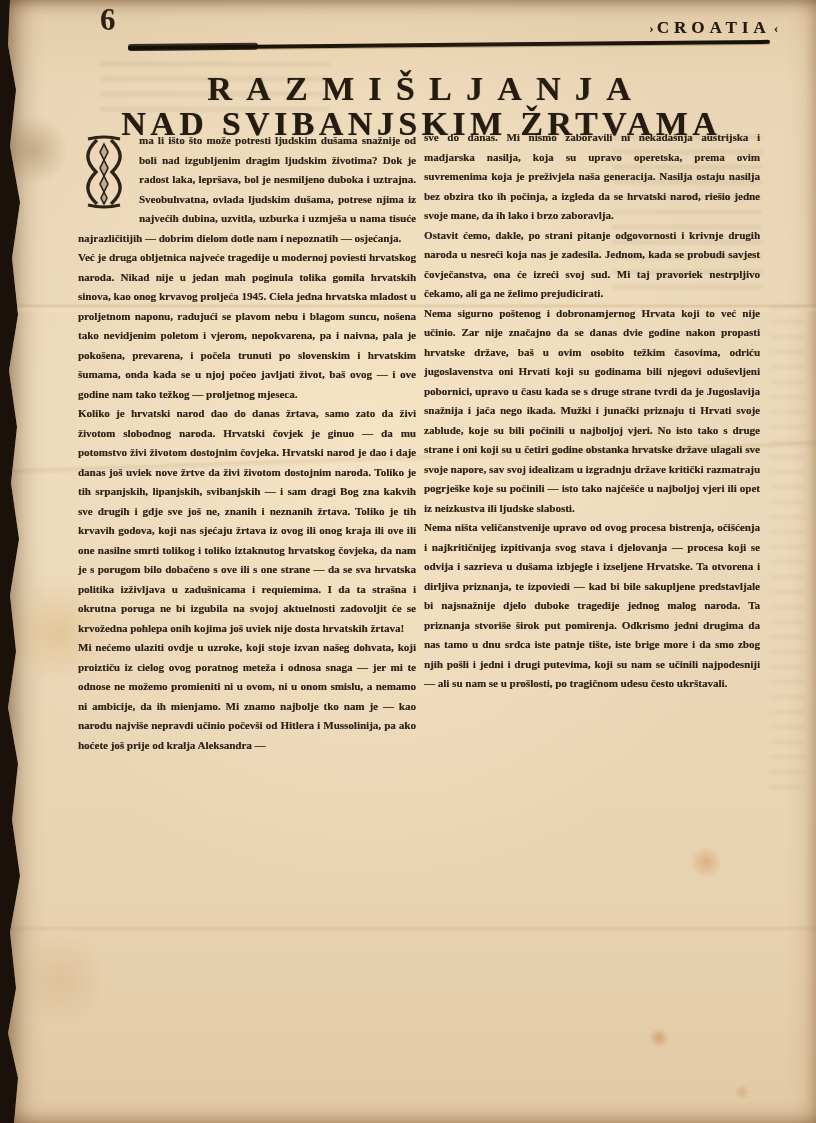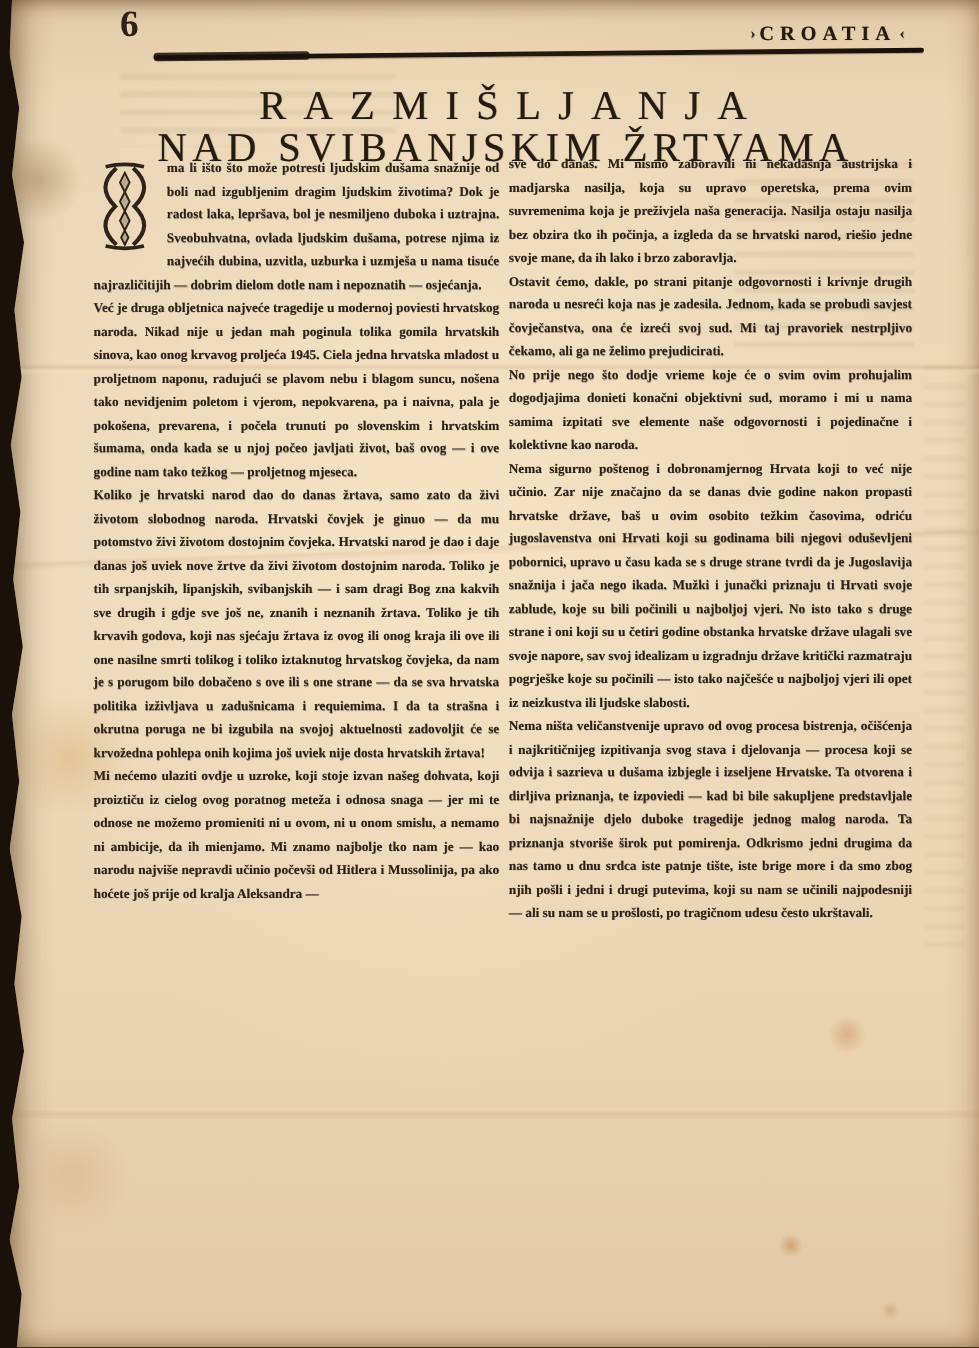--- a/index.html
+++ b/index.html
@@ -54,32 +54,32 @@
     position:absolute;left:128px;top:46px;width:642px;height:4px;
     background:linear-gradient(90deg,#17100a 0%,#241a10 55%,#17100a 100%);
     border-radius:2px;transform:rotate(-0.55deg);transform-origin:left center;
     box-shadow:0 1px 0 rgba(120,80,40,.35);
   }
   .rule::before{
     content:"";position:absolute;left:0;top:-2px;width:130px;height:7px;
     background:#17100a;border-radius:3px;opacity:.85;
   }
   .masthead{
-    position:absolute;right:59px;top:18px;color:#241a10;
+    position:absolute;right:35px;top:18px;color:#241a10;
     font-size:17px;font-weight:bold;letter-spacing:5px;white-space:nowrap;
     text-shadow:.3px .3px .6px rgba(40,30,18,.5);
   }
   .masthead .mark{font-size:13px;letter-spacing:0;vertical-align:1px;padding:0 3px;}
 
   
   .title-block{
     position:absolute;left:78px;top:50px;width:682px;text-align:center;color:#241b11;
   }
   .title-line{
-    display:block;font-size:34px;line-height:35px;font-weight:normal;
+    display:block;font-size:34px;line-height:35px;font-weight:bold;
     text-shadow:.4px .4px .7px rgba(42,32,20,.55);white-space:nowrap;
   }
   .title-line.l1{letter-spacing:.42em;margin-right:-.42em;}
   .title-line.l2{letter-spacing:.13em;margin-right:-.13em;word-spacing:.02em;}
 
   
   .col{
     position:absolute;color:#2c2217;font-size:11px;line-height:19.5px;
     font-weight:bold;text-align:justify;
     text-shadow:.3px .3px .6px rgba(46,36,26,.45);
@@ -129,18 +129,17 @@
       </span><span>ma li išto što može potresti ljudskim dušama snažnije od boli nad izgubljenim dragim ljudskim životima? Dok je radost laka, lepršava, bol je nesmiljeno duboka i uztrajna. Sveobuhvatna, ovlada ljudskim dušama, potrese njima iz najvećih dubina, uzvitla, uzburka i uzmješa u nama tisuće najrazličitijih — dobrim dielom dotle nam i nepoznatih — osjećanja.</span>
     </p>
     <p>Već je druga obljetnica najveće tragedije u modernoj poviesti hrvatskog naroda. Nikad nije u jedan mah poginula tolika gomila hrvatskih sinova, kao onog krvavog proljeća 1945. Ciela jedna hrvatska mladost u proljetnom naponu, radujući se plavom nebu i blagom suncu, nošena tako nevidjenim poletom i vjerom, nepokvarena, pa i naivna, pala je pokošena, prevarena, i počela trunuti po slovenskim i hrvatskim šumama, onda kada se u njoj počeo javljati život, baš ovog — i ove godine nam tako težkog — proljetnog mjeseca.</p>
     <p>Koliko je hrvatski narod dao do danas žrtava, samo zato da živi životom slobodnog naroda. Hrvatski čovjek je ginuo — da mu potomstvo živi životom dostojnim čovjeka. Hrvatski narod je dao i daje danas još uviek nove žrtve da živi životom dostojnim naroda. Toliko je tih srpanjskih, lipanjskih, svibanjskih — i sam dragi Bog zna kakvih sve drugih i gdje sve još ne, znanih i neznanih žrtava. Toliko je tih krvavih godova, koji nas sjećaju žrtava iz ovog ili onog kraja ili ove ili one nasilne smrti tolikog i toliko iztaknutog hrvatskog čovjeka, da nam je s porugom bilo dobačeno s ove ili s one strane — da se sva hrvatska politika izživljava u zadušnicama i requiemima. I da ta strašna i okrutna poruga ne bi izgubila na svojoj aktuelnosti zadovoljit će se krvožedna pohlepa onih kojima još uviek nije dosta hrvatskih žrtava!</p>
     <p>Mi nećemo ulaziti ovdje u uzroke, koji stoje izvan našeg dohvata, koji proiztiču iz cielog ovog poratnog meteža i odnosa snaga — jer mi te odnose ne možemo promieniti ni u ovom, ni u onom smislu, a nemamo ni ambicije, da ih mienjamo. Mi znamo najbolje tko nam je — kao narodu najviše nepravdi učinio počevši od Hitlera i Mussolinija, pa ako hoćete još prije od kralja Aleksandra —</p>
   </div>
 
   <div class="col col-right">
     <p>sve do danas. Mi nismo zaboravili ni nekadašnja austrijska i madjarska nasilja, koja su upravo operetska, prema ovim suvremenima koja je preživjela naša generacija. Nasilja ostaju nasilja bez obzira tko ih počinja, a izgleda da se hrvatski narod, riešio jedne svoje mane, da ih lako i brzo zaboravlja.</p>
     <p>Ostavit ćemo, dakle, po strani pitanje odgovornosti i krivnje drugih naroda u nesreći koja nas je zadesila. Jednom, kada se probudi savjest čovječanstva, ona će izreći svoj sud. Mi taj pravoriek nestrpljivo čekamo, ali ga ne želimo prejudicirati.</p>
-    <p>No prije nego što dodje vrieme koje će o svim ovim prohujalim dogodjajima donieti konačni objektivni sud, moramo i mi u nama samima izpitati sve elemente naše odgovornosti i pojedinačne i kolektivne kao naroda.</p>
     <p>Nema sigurno poštenog i dobronamjernog Hrvata koji to već nije učinio. Zar nije značajno da se danas dvie godine nakon propasti hrvatske države, baš u ovim osobito težkim časovima, odriću jugoslavenstva oni Hrvati koji su godinama bili njegovi oduševljeni pobornici, upravo u času kada se s druge strane tvrdi da je Jugoslavija snažnija i jača nego ikada. Mužki i junački priznaju ti Hrvati svoje zablude, koje su bili počinili u najboljoj vjeri. No isto tako s druge strane i oni koji su u četiri godine obstanka hrvatske države ulagali sve svoje napore, sav svoj idealizam u izgradnju države kritički razmatraju pogrješke koje su počinili — isto tako najčešće u najboljoj vjeri ili opet iz neizkustva ili ljudske slabosti.</p>
     <p>Nema ništa veličanstvenije upravo od ovog procesa bistrenja, očišćenja i najkritičnijeg izpitivanja svog stava i djelovanja — procesa koji se odvija i sazrieva u dušama izbjegle i izseljene Hrvatske. Ta otvorena i dirljiva priznanja, te izpoviedi — kad bi bile sakupljene predstavljale bi najsnažnije djelo duboke tragedije jednog malog naroda. Ta priznanja stvoriše širok put pomirenja. Odkrismo jedni drugima da nas tamo u dnu srdca iste patnje tište, iste brige more i da smo zbog njih pošli i jedni i drugi putevima, koji su nam se učinili najpodesniji — ali su nam se u prošlosti, po tragičnom udesu često ukrštavali.</p>
   </div>
 
 </div>
 
 </body></html>

